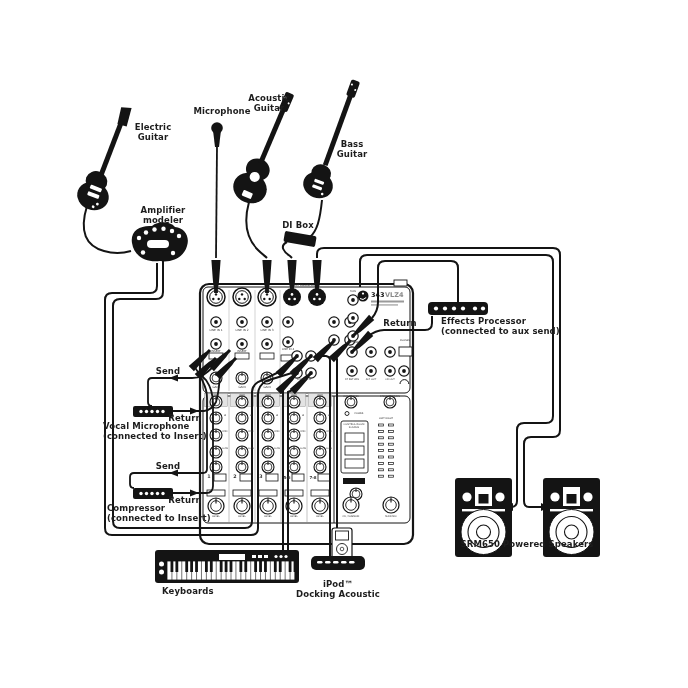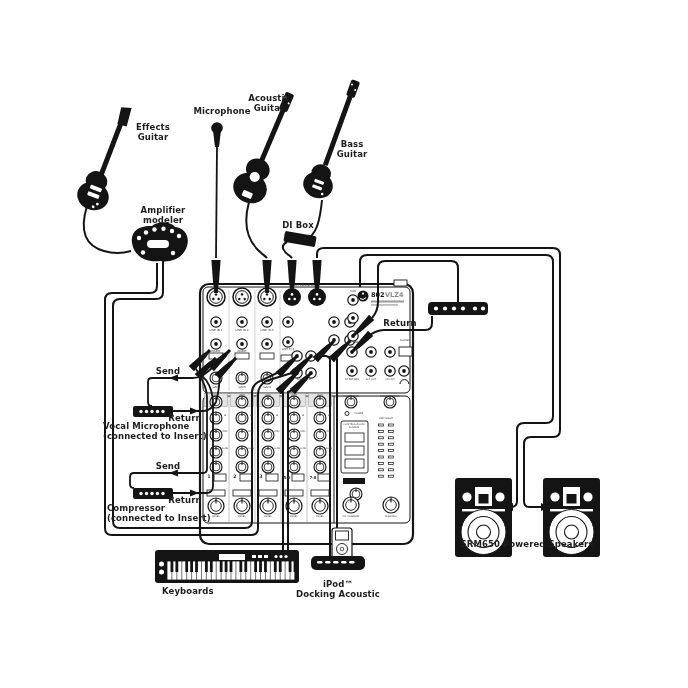--- a/index.html
+++ b/index.html
@@ -428,37 +428,40 @@
       <rect x="341" y="561" width="5.5" height="2.6" rx="1.3"></rect>
       <rect x="349" y="561" width="5.5" height="2.6" rx="1.3"></rect>
     </g>
   </g>
 
   <use href="#speaker" x="455" y="478"></use>
   <use href="#speaker" x="543" y="478"></use>
 </svg>
 
 <div class="lbl" style="left:153px;top:122px">
-  <span>Effects</span><br><span>Guitar</span>
+  <span>Electric</span><br><span>Guitar</span>
 </div>
 <div class="lbl" style="left:222px;top:106px">
   <span>Microphone</span>
 </div>
 <div class="lbl" style="left:269px;top:93px">
   <span>Acoustic</span><br><span>Guitar</span>
 </div>
 <div class="lbl" style="left:352px;top:139px">
   <span>Bass</span><br><span>Guitar</span>
 </div>
 <div class="lbl" style="left:163px;top:205px">
   <span>Amplifier</span><br><span>modeler</span>
 </div>
 <div class="lbl" style="left:298px;top:220px">
   <span>DI Box</span>
 </div>
+<div class="lbl-left" style="left:441px;top:316px">
+  <span>Effects Processor</span><br><span>(connected to aux send)</span>
+</div>
 <div class="lbl" style="left:400px;top:318px">
   <span>Return</span>
 </div>
 <div class="lbl" style="left:168px;top:366px">
   <span>Send</span>
 </div>
 <div class="lbl" style="left:185px;top:413px">
   <span>Return</span>
 </div>
 <div class="lbl-left" style="left:103px;top:421px">
@@ -476,21 +479,21 @@
 <div class="lbl-left" style="left:162px;top:586px">
   <span>Keyboards</span>
 </div>
 <div class="lbl" style="left:338px;top:579px">
   <span>iPod™</span><br><span>Docking Acoustic</span>
 </div>
 <div class="lbl" style="left:527px;top:539px">
   <span>SRM650 Powered Speakers</span>
 </div>
 
-<span class="logo-model" style="left:371px;top:291px">802</span>
+<span class="logo-model" style="left:371px;top:291px">343</span>
 <span class="logo-series" style="left:385px;top:291px">VLZ4</span>
 
 <span class="micro" style="left: 216px; top: 329px; font-size: 2.9px;">LINE IN 1</span>
     <span class="micro" style="left: 242px; top: 329px; font-size: 2.9px;">LINE IN 2</span>
     <span class="micro" style="left: 267px; top: 329px; font-size: 2.9px;">LINE IN 3</span>
     <span class="micro" style="left: 216px; top: 350px; font-size: 2.7px;">INSERT</span>
     <span class="micro" style="left: 242px; top: 350px; font-size: 2.7px;">INSERT</span>
     <span class="micro" style="left: 288px; top: 348px; font-size: 2.7px;">LINE IN 4</span>
     <span class="micro" style="left: 216px; top: 386px; font-size: 2.9px;">GAIN</span>
     <span class="micro" style="left: 242px; top: 386px; font-size: 2.9px;">GAIN</span>

